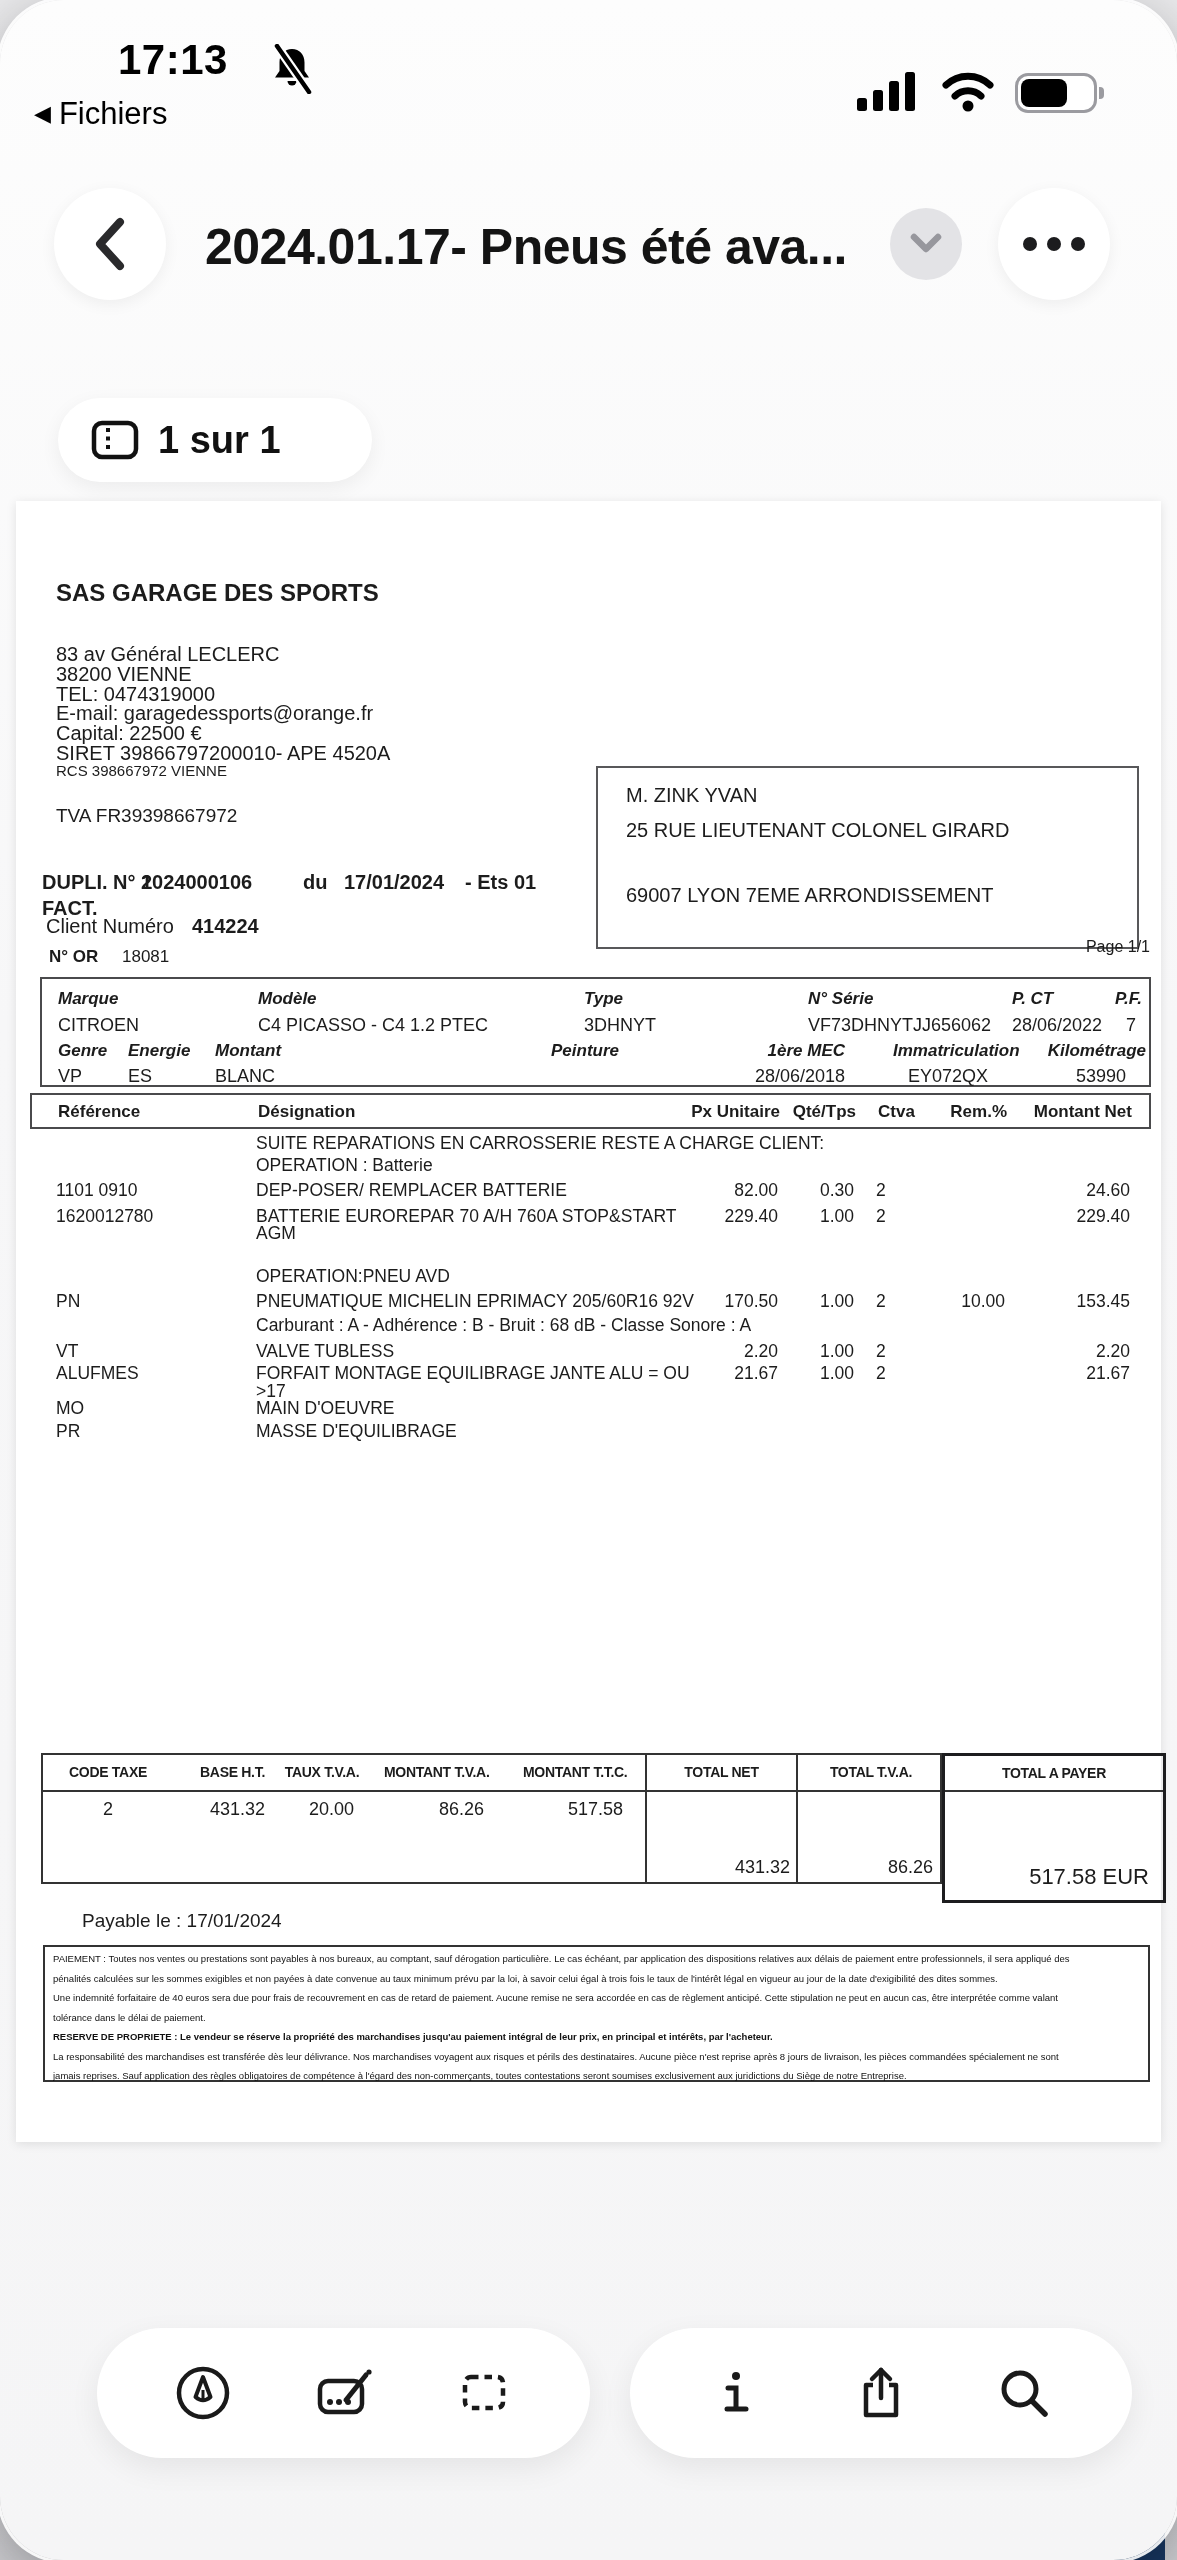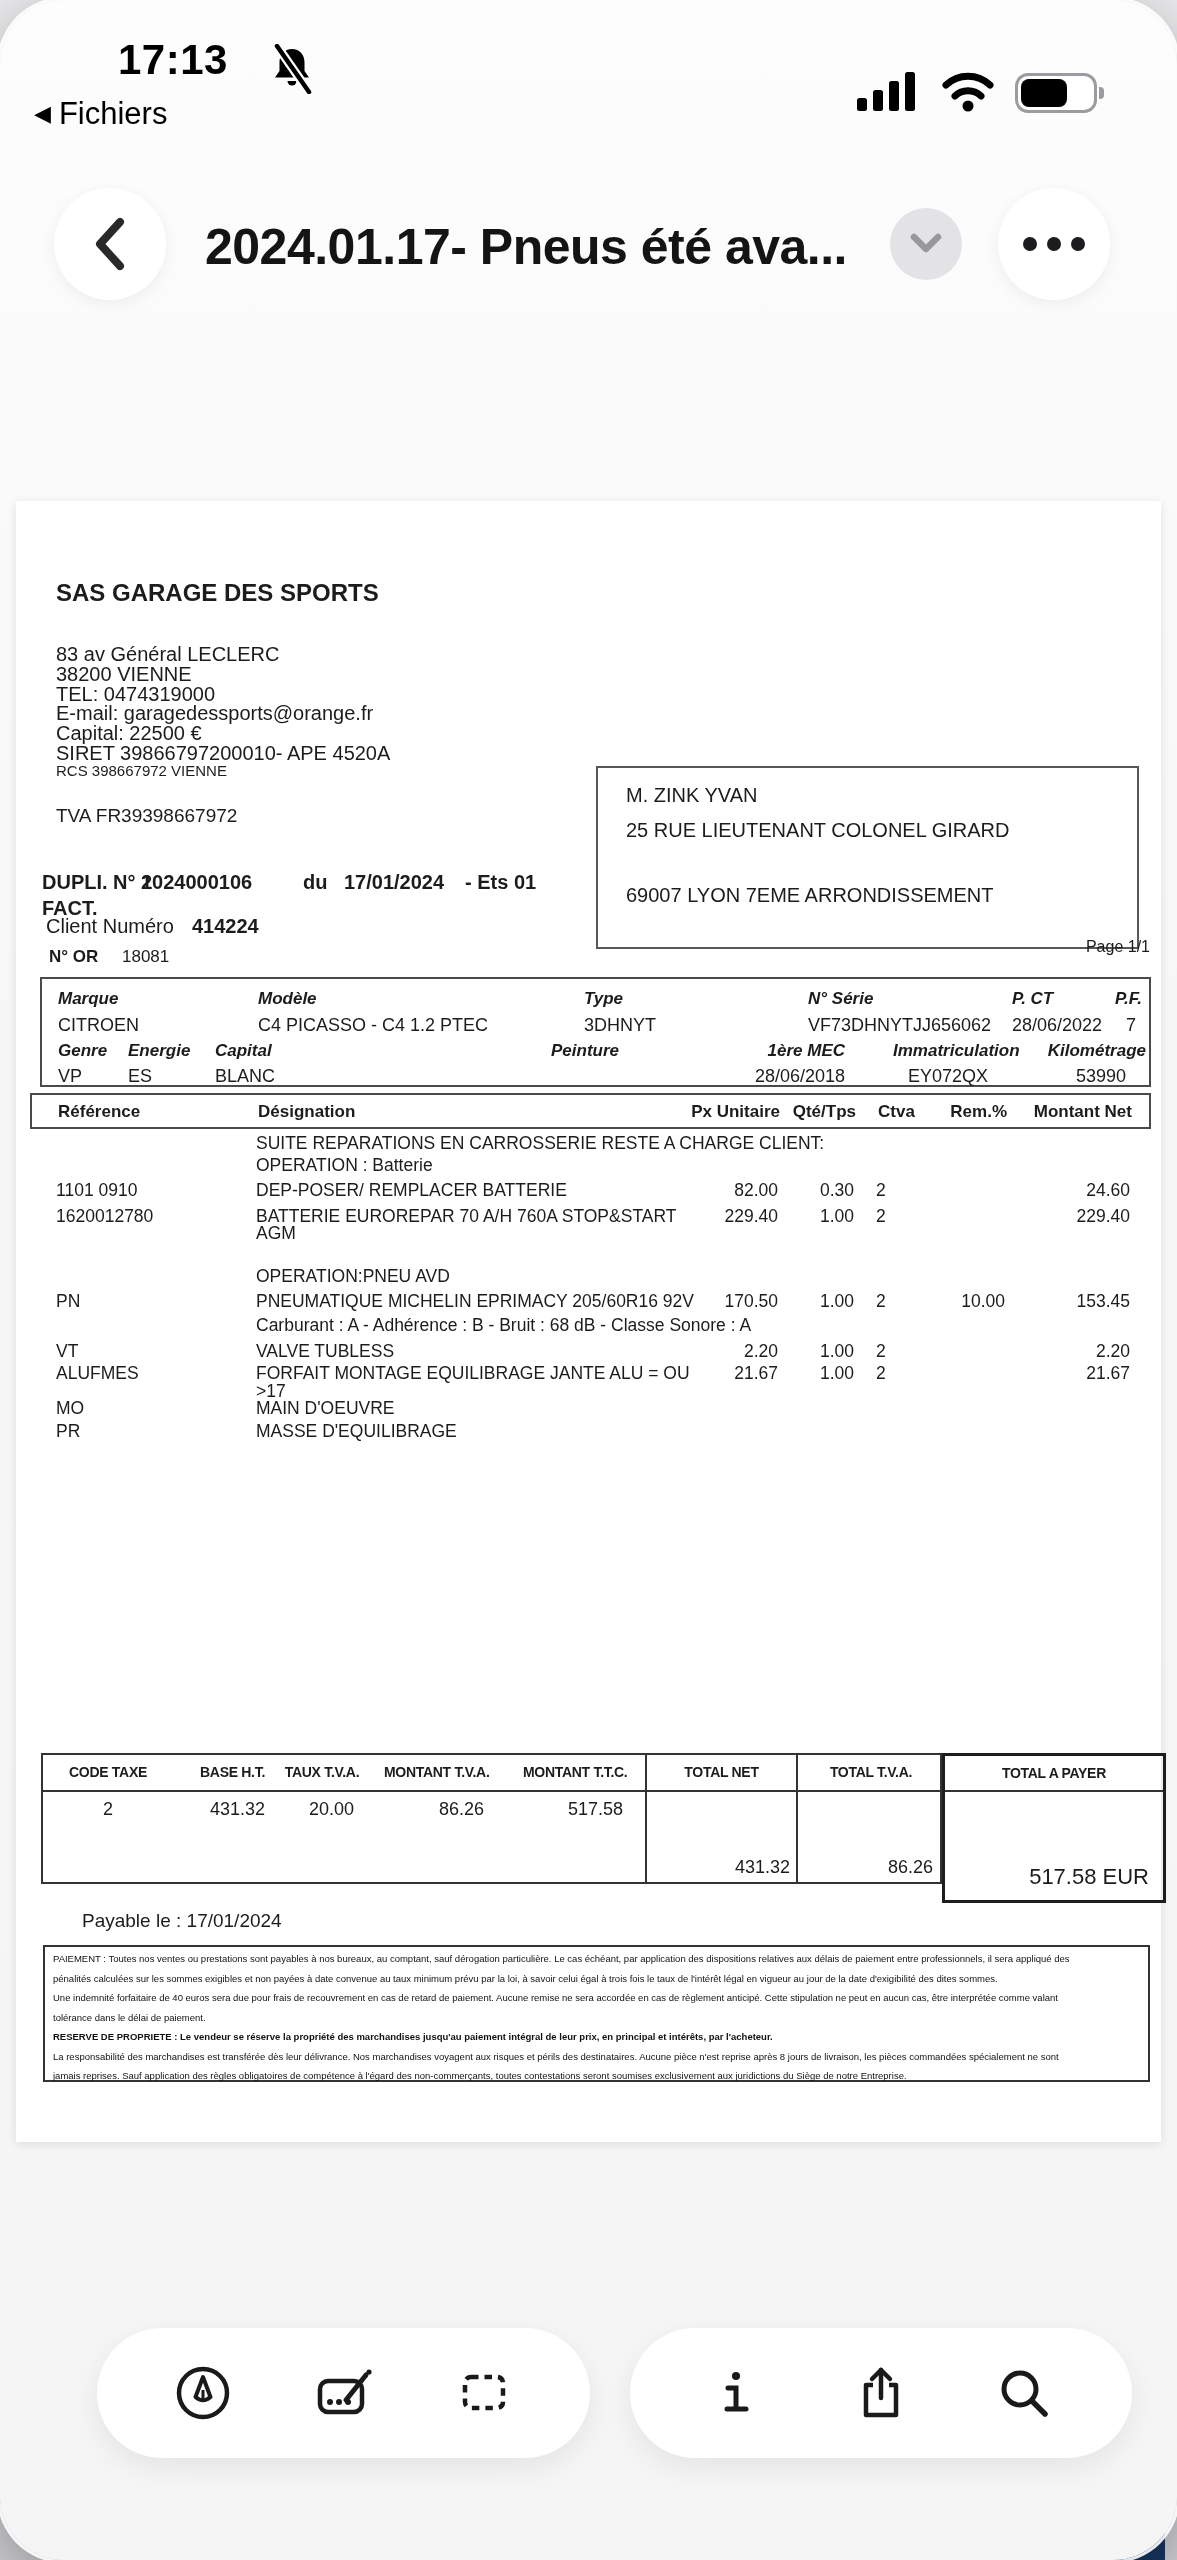--- a/index.html
+++ b/index.html
@@ -154,20 +154,27 @@
     <svg width="34" height="24" viewBox="0 0 34 24">
       <polyline points="5,5 17,17 29,5" fill="none" stroke="#97979d" stroke-width="6.5" stroke-linecap="round" stroke-linejoin="round"></polyline>
     </svg>
   </div>
   <div class="circle-btn more-btn">
     <span class="dot"></span>
     <span class="dot"></span>
     <span class="dot"></span>
   </div>
 
+  <div class="page-pill">
+    <svg width="50" height="42" viewBox="0 0 50 42">
+      <rect x="4" y="4" width="42" height="34" rx="8" fill="none" stroke="#111" stroke-width="4.5"></rect>
+      <line x1="18" y1="9" x2="18" y2="33" stroke="#111" stroke-width="4" stroke-dasharray="4 4.5"></line>
+    </svg>
+    <span class="txt">1 sur 1</span>
+  </div>
 
   <div class="paper">
 
     <div class="abs co-name">SAS GARAGE DES SPORTS</div>
     <div class="abs addr">
       <div>83 av Général LECLERC</div>
       <div>38200 VIENNE</div>
       <div>TEL: 0474319000</div>
       <div>E-mail: garagedessports@orange.fr</div>
       <div>Capital: 22500 €</div>
@@ -202,21 +209,21 @@
       <span class="vl" style="left:970px;top:10px">P. CT</span>
       <span class="vl" style="left:1050px;width:50px;text-align:right;top:10px">P.F.</span>
       <span class="vv" style="left:16px;top:36px">CITROEN</span>
       <span class="vv" style="left:216px;top:36px">C4 PICASSO - C4 1.2 PTEC</span>
       <span class="vv" style="left:542px;top:36px">3DHNYT</span>
       <span class="vv" style="left:766px;top:36px">VF73DHNYTJJ656062</span>
       <span class="vv" style="left:970px;top:36px">28/06/2022</span>
       <span class="vv" style="left:1050px;width:44px;text-align:right;top:36px">7</span>
       <span class="vl" style="left:16px;top:62px">Genre</span>
       <span class="vl" style="left:86px;top:62px">Energie</span>
-      <span class="vl" style="left:173px;top:62px">Capital</span>
+      <span class="vl" style="left:173px;top:62px">Montant</span>
       <span class="vl" style="left:509px;top:62px">Peinture</span>
       <span class="vl" style="left:693px;width:110px;text-align:right;top:62px">1ère MEC</span>
       <span class="vl" style="left:851px;top:62px">Immatriculation</span>
       <span class="vl" style="left:990px;width:114px;text-align:right;top:62px">Kilométrage</span>
       <span class="vv" style="left:16px;top:87px">VP</span>
       <span class="vv" style="left:86px;top:87px">ES</span>
       <span class="vv" style="left:173px;top:87px">BLANC</span>
       <span class="vv" style="left:693px;width:110px;text-align:right;top:87px">28/06/2018</span>
       <span class="vv" style="left:866px;top:87px">EY072QX</span>
       <span class="vv" style="left:970px;width:114px;text-align:right;top:87px">53990</span>

